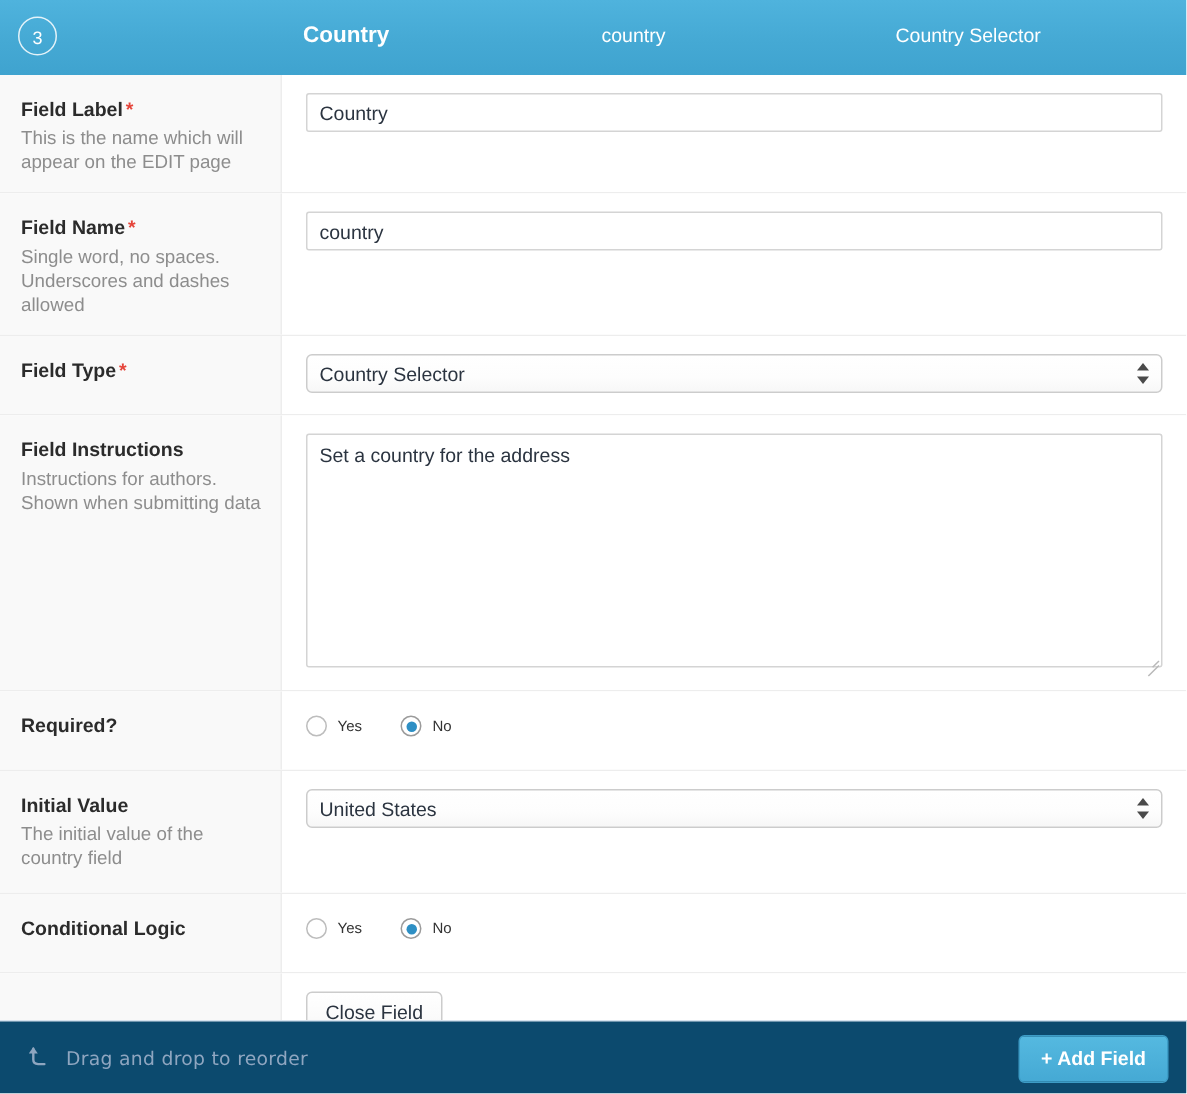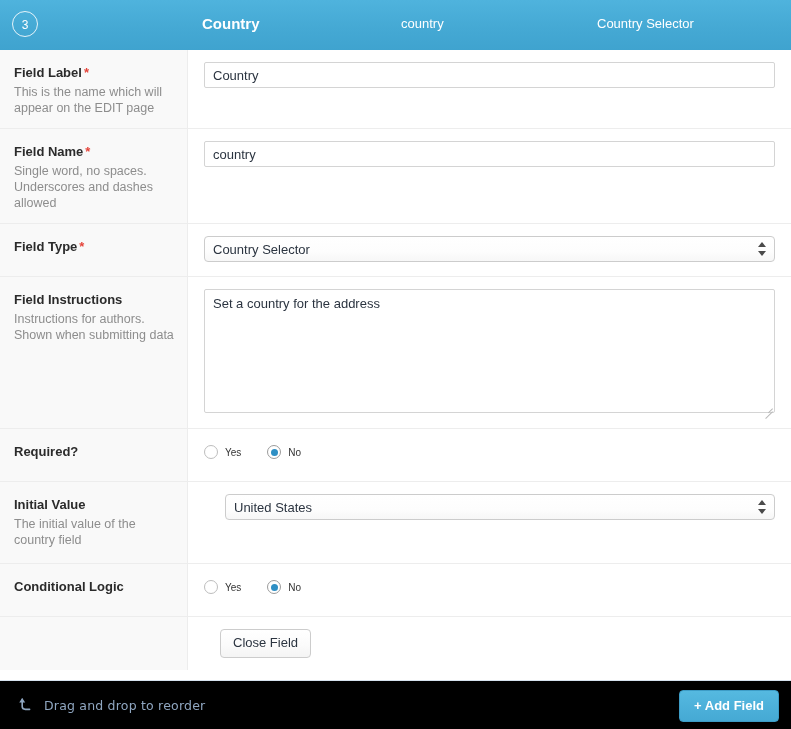--- a/index.html
+++ b/index.html
@@ -183,21 +183,21 @@
     border-top: 5px solid #4a4a4a;
   }
 
   .textarea-wrap {
     position: relative;
     width: 100%;
   }
   .textarea-input {
     box-sizing: border-box;
     width: 100%;
-    height: 124px;
+    height: 156px;
     padding: 5px 8px;
     border: 1px solid #d4d4d4;
     border-radius: 2px;
     font-family: "Liberation Sans", sans-serif;
     font-size: 13px;
     color: #2b3440;
     background: #fff;
     line-height: 17px;
     resize: none;
     outline: none;
@@ -276,21 +276,21 @@
     font-size: 13px;
     color: #2b3440;
     cursor: pointer;
     line-height: 16px;
   }
 
   
   .panel-footer {
     height: 49px;
     min-height: 49px;
-    background: #000000;
+    background: #0c4a6e;
     border-top: 1px solid #d6e2ee;
     position: relative;
     display: flex;
     align-items: center;
     box-sizing: border-box;
   }
   .drag-hint {
     display: flex;
     align-items: center;
     padding-left: 18px;
@@ -325,23 +325,23 @@
     line-height: 15px;
     text-align: right;
   }
 
   
   .row-field-label   { min-height: 75px; }
   .row-field-name    { min-height: 84px; }
   .row-field-type    { min-height: 53px; }
   .row-field-instr   { min-height: 148px; }
   .row-required      { min-height: 53px; }
-  .row-initial-value { min-height: 82px; gap: 21px; }
+  .row-initial-value { min-height: 82px; }
   .row-conditional   { min-height: 53px; }
-  .row-actions       { border-bottom: none; gap: 16px; }
+  .row-actions       { border-bottom: none; }
   .row-actions .row-control { padding-top: 12px; }
 </style>
 </head>
 <body>
 
 <div class="field-panel">
 
   <div class="panel-header">
     <div class="order-badge">3</div>
     <div class="hdr-label hdr-title">Country</div>

